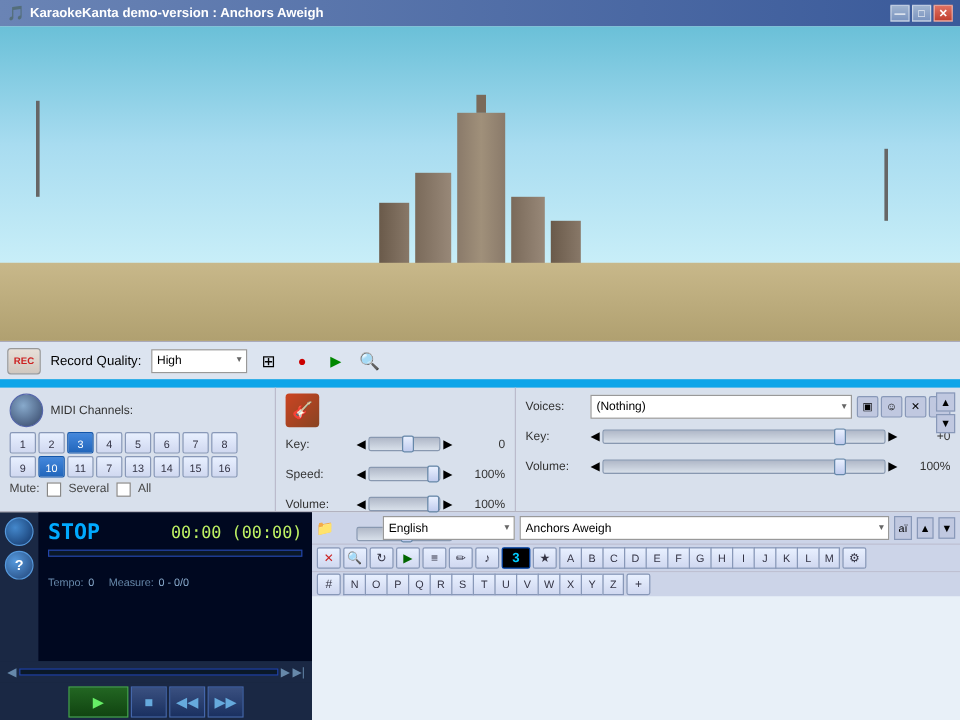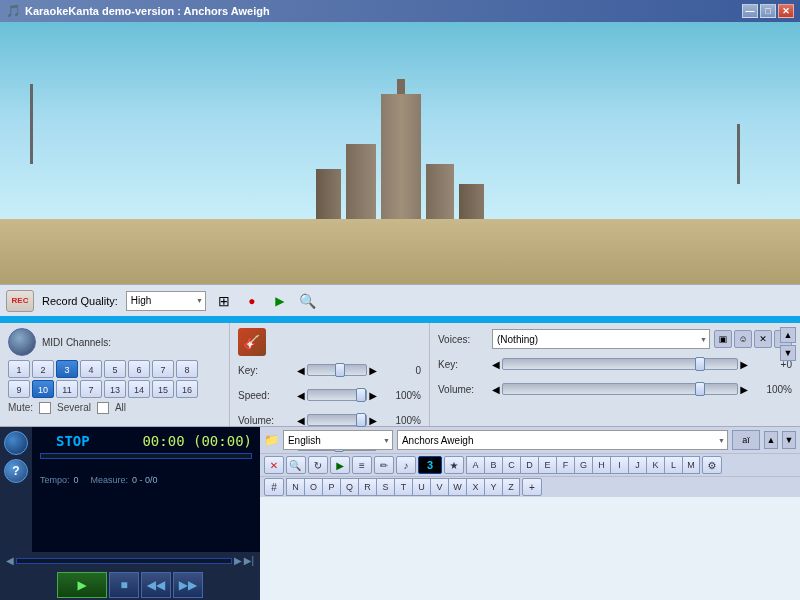--- a/index.html
+++ b/index.html
@@ -156,24 +156,23 @@
       flex-shrink: 0;
     }
     .transport-display {
       background: #000820;
       padding: 6px 8px;
       flex: 1;
     }
     .transport-top { display: flex; align-items: center; gap: 8px; margin-bottom: 4px; }
     .stop-label {
       color: #00aaff;
-      font-size: 14px;
+      font-size: 18px;
       font-weight: bold;
       font-family: monospace;
-      margin-left: 16px;
     }
     .time-display {
       color: #bef264;
       font-size: 14px;
       font-family: monospace;
       margin-left: auto;
     }
     .transport-info { display: flex; gap: 12px; margin-top: 16px; }
     .info-item { display: flex; gap: 4px; align-items: center; }
     .info-label { color: #6688aa; font-size: 9px; }
@@ -208,21 +207,21 @@
     }
     .lyrics-toolbar {
       display: flex;
       align-items: center;
       gap: 4px;
       padding: 3px 4px;
       background: #ccd4e8;
       border-bottom: 1px solid #bbc;
     }
     .ai-btn {
-      width: 28px; height: 20px;
+      width: 15px; height: 20px;
       background: #c0c8e0;
       border: 1px solid #8898b8;
       display: flex; align-items: center; justify-content: center;
       font-size: 9px; cursor: pointer;
     }
 
     .lyrics-toolbar2 {
       display: flex;
       align-items: center;
       gap: 2px;
@@ -512,21 +511,21 @@
       <div class="tbtn stop-full">■</div>
       <div class="tbtn rewind">◀◀</div>
       <div class="tbtn ff">▶▶</div>
     </div>
   </div>
 
   <div class="lyrics-panel">
     <div class="lyrics-toolbar">
       <div style="color:#e8a020;font-size:12px;">📁</div>
       <div class="select-wrapper">
-        <select style="width:110px;">
+        <select style="width:110px;margin-left:36px;">
           <option>English</option>
         </select>
       </div>
       <div class="select-wrapper" style="flex:1;">
         <select style="width:100%;">
           <option>Anchors Aweigh</option>
         </select>
       </div>
       <div class="ai-btn">aï</div>
       <div class="panel-icon-btn" style="width:14px;height:18px;">▲</div>

